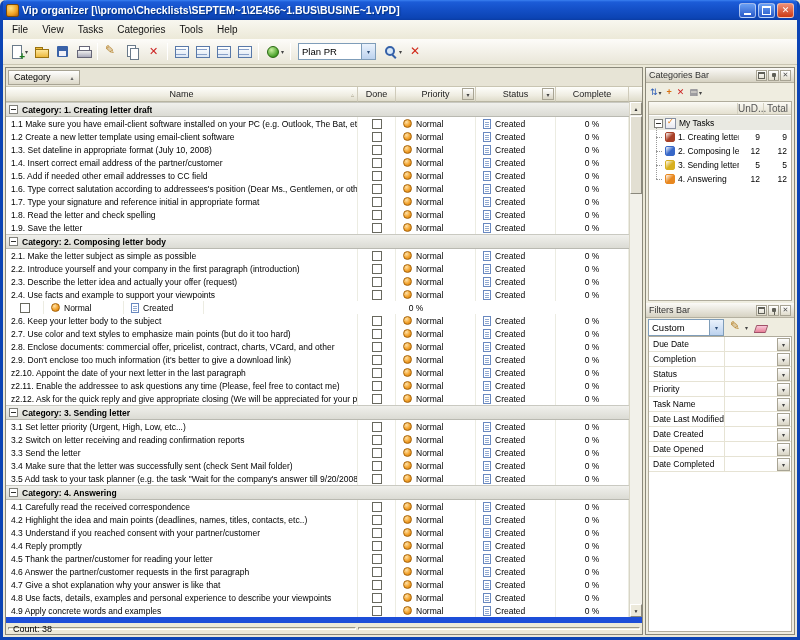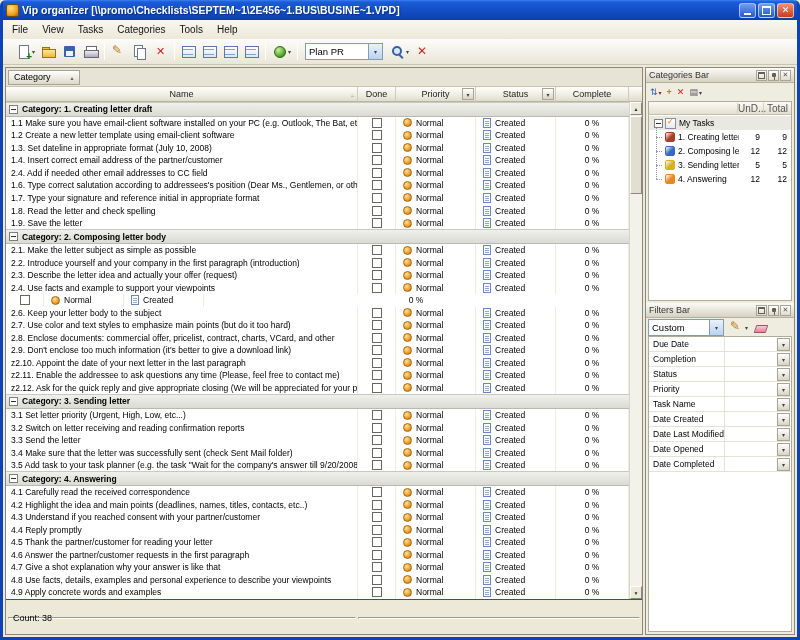--- a/index.html
+++ b/index.html
@@ -19,21 +19,21 @@
   .win-btns{display:flex;flex:none;}
   .wbtn{width:17px;height:15px;margin-left:2px;border-radius:3px;border:1px solid rgba(255,255,255,.55);
     background:linear-gradient(#6AA0F4,#2658C8);color:#fff;display:flex;align-items:center;justify-content:center;font-size:8px;}
   .wbtn.min::after{content:"";width:7px;height:2px;background:#fff;margin-top:7px;}
   .wbtn.max::after{content:"";width:7px;height:6px;border:1px solid #fff;border-top-width:2px;}
   .wbtn.close{background:linear-gradient(#F09078,#CC3A14);font-size:9px;}
   
   .menubar{height:19px;flex:none;display:flex;align-items:center;background:linear-gradient(#F8F7F0,#ECE9D8);padding-left:2px;}
   .menu-item{padding:2px 7px;font-size:10px;color:#111;}
   .toolbar{height:26px;flex:none;display:flex;align-items:center;background:linear-gradient(#FDFCF9,#E9E6D8);
-    border-bottom:1px solid #C9C5B2;padding:0 10px;}
+    border-bottom:1px solid #C9C5B2;padding:0 3px;}
   .tbtn{height:22px;display:flex;align-items:center;justify-content:center;padding:0 3px;border-radius:2px;}
   .tsep{width:1px;height:17px;background:#C6C2B0;border-right:1px solid #fff;margin:0 3px;}
   .dd{font-size:6px;color:#444;margin-left:1px;}
   .icx{width:15px;height:15px;position:relative;display:inline-block;}
   .icx-page-plus::before{content:"";position:absolute;left:3px;top:1px;width:8px;height:12px;background:#fff;border:1px solid #6A7A8A;}
   .icx-page-plus::after{content:"+";position:absolute;right:-1px;bottom:-3px;color:#1A7A1A;font-size:10px;font-weight:bold;}
   .icx-folder::before{content:"";position:absolute;left:1px;top:3px;width:6px;height:3px;background:#F0C040;border:1px solid #9A7210;}
   .icx-folder::after{content:"";position:absolute;left:1px;top:5px;width:12px;height:7px;background:linear-gradient(#FFE79A,#ECB93E);border:1px solid #9A7210;}
   .icx-floppy::before{content:"";position:absolute;left:2px;top:2px;width:11px;height:11px;background:#3A62A8;border-radius:1px;}
   .icx-floppy::after{content:"";position:absolute;left:4px;top:7px;width:7px;height:5px;background:#F0F0F8;}
@@ -93,21 +93,21 @@
     box-shadow:0 2px 0 #90A8D0,0 4px 0 #90A8D0;}
   .ctext{font-size:8.5px;white-space:nowrap;}
   .c-complete{justify-content:center;font-size:8.5px;}
   
   .vscroll{width:13px;flex:none;background:#F2F1EA;border-left:1px solid #D8D5C6;display:flex;flex-direction:column;position:relative;}
   .sb-btn{height:13px;flex:none;background:#ECE9DB;border:1px solid;border-color:#FFF #8A887C #8A887C #FFF;
     font-size:5px;color:#333;display:flex;align-items:center;justify-content:center;}
   .sb-btn.down{margin-top:auto;}
   .sb-thumb{position:absolute;top:14px;left:0;width:12px;height:78px;background:#E2DFD2;border:1px solid;border-color:#FFF #8A887C #8A887C #FFF;}
   
-  .statusbar{height:17px;flex:none;background:#ECE9D8;border-top:1px solid #1d4ed8;display:flex;gap:2px;padding:17px 2px;}
+  .statusbar{height:17px;flex:none;background:#ECE9D8;border-top:6px solid #1d4ed8;display:flex;gap:2px;padding:4px 2px;}
   .status-field{border:1px solid;border-color:#9A988A #FFF #FFF #9A988A;display:flex;align-items:center;padding-left:4px;font-size:9px;background:#ECE9D8;}
   .f1{width:348px;}
   .f2{flex:1;}
   
   .right-panel{width:150px;flex:none;display:flex;flex-direction:column;border:1px solid #8A887A;background:#EFEDE0;}
   .bar-title{height:15px;flex:none;display:flex;align-items:center;padding:0 3px;
     background:linear-gradient(#FBFAF7,#D6D2C2);border-bottom:1px solid #B4B0A0;font-size:9px;color:#333;}
   .bar-title .t{flex:1;white-space:nowrap;overflow:hidden;}
   .pbtn{width:11px;height:11px;margin-left:1px;flex:none;border:1px solid #A8A494;background:linear-gradient(#FFF,#E0DCCC);
     position:relative;display:inline-flex;align-items:center;justify-content:center;font-size:7px;color:#555;}
@@ -317,21 +317,21 @@
                 <span class="pri-icon"></span>
                 <span class="ctext">Normal</span>
               </div>
               <div class="cell col-status c-status">
                 <span class="status-icon"></span>
                 <span class="ctext">Created</span>
               </div>
               <div class="cell col-complete c-complete">0 %</div>
             </div>
             <div class="row task-row">
-              <div class="cell col-name c-name">2.4. Add if needed other email addresses to CC field</div>
+              <div class="cell col-name c-name">1.5. Add if needed other email addresses to CC field</div>
               <div class="cell col-done c-done">
                 <span class="checkbox"></span>
               </div>
               <div class="cell col-pri c-pri">
                 <span class="pri-icon"></span>
                 <span class="ctext">Normal</span>
               </div>
               <div class="cell col-status c-status">
                 <span class="status-icon"></span>
                 <span class="ctext">Created</span>
@@ -922,26 +922,26 @@
                 <span class="filter-label">Priority</span>
                 <span class="filter-value"></span>
                 <span class="filter-dd">▾</span>
               </div>
               <div class="filter-row">
                 <span class="filter-label">Task Name</span>
                 <span class="filter-value"></span>
                 <span class="filter-dd">▾</span>
               </div>
               <div class="filter-row">
-                <span class="filter-label">Date Created</span>
+                <span class="filter-label">Date Last Modified</span>
                 <span class="filter-value"></span>
                 <span class="filter-dd">▾</span>
               </div>
               <div class="filter-row">
-                <span class="filter-label">Date Last Modified</span>
+                <span class="filter-label">Date Created</span>
                 <span class="filter-value"></span>
                 <span class="filter-dd">▾</span>
               </div>
               <div class="filter-row">
                 <span class="filter-label">Date Opened</span>
                 <span class="filter-value"></span>
                 <span class="filter-dd">▾</span>
               </div>
               <div class="filter-row">
                 <span class="filter-label">Date Completed</span>

